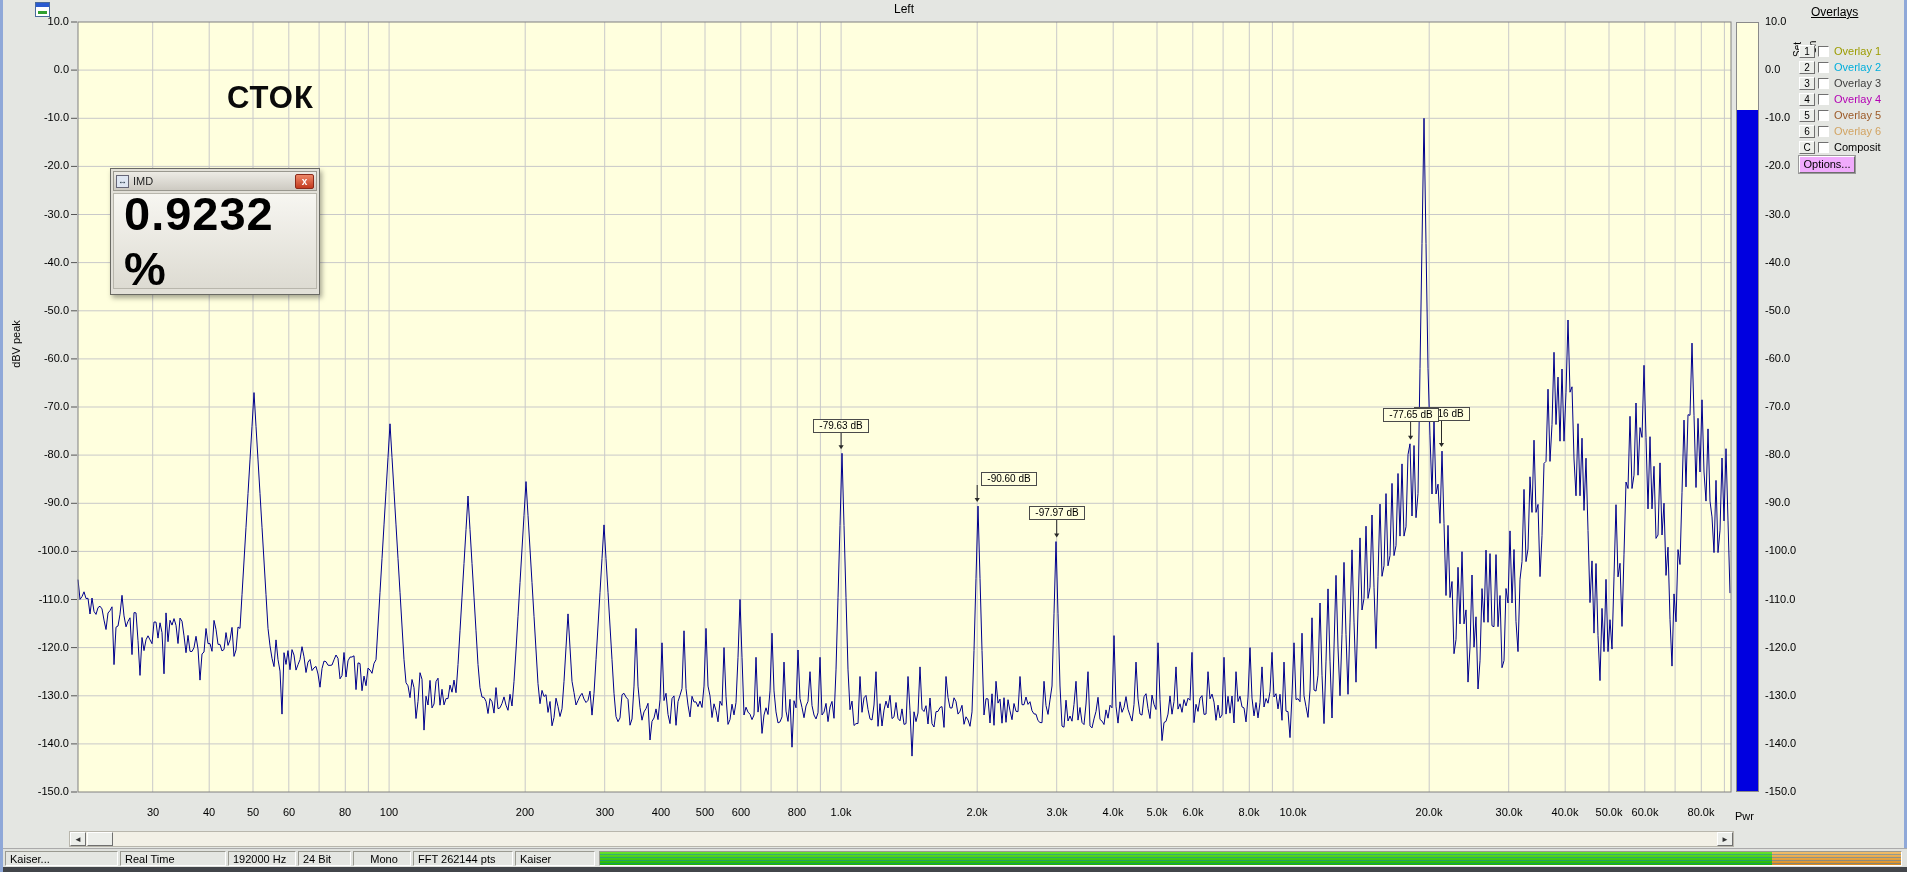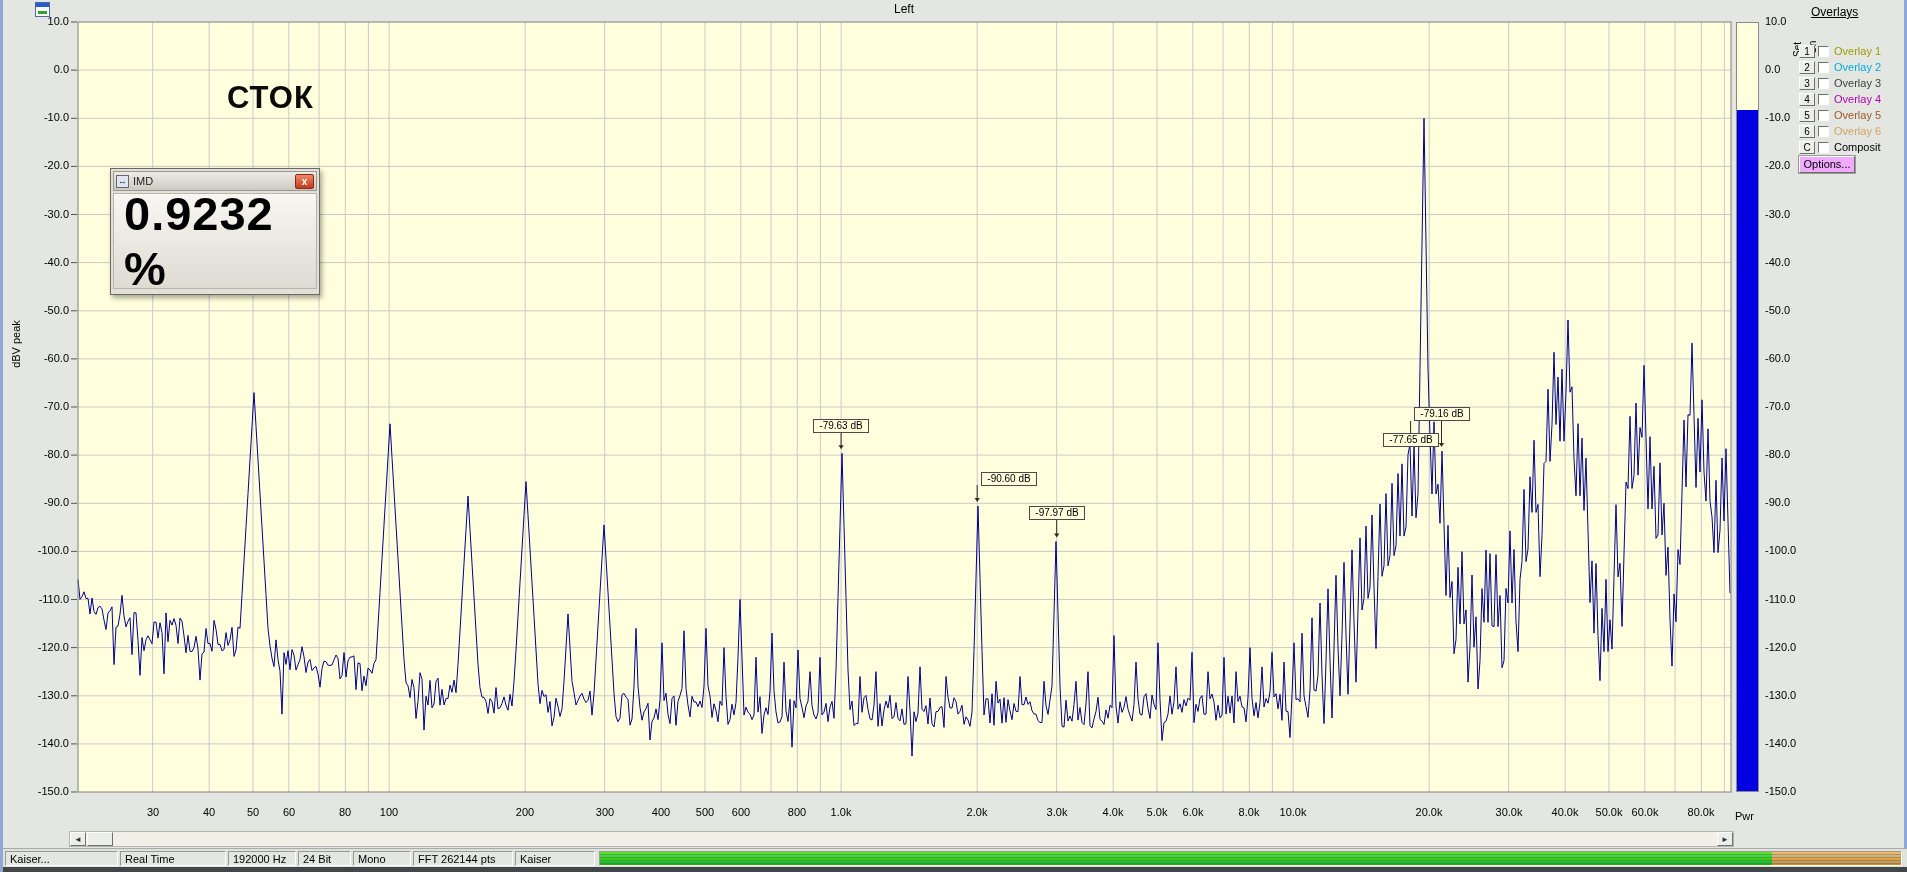--- a/index.html
+++ b/index.html
@@ -225,21 +225,21 @@
       <div class="xlab" style="left: 1506px; top: 806px;">30.0k</div>
       <div class="xlab" style="left: 1562px; top: 806px;">40.0k</div>
       <div class="xlab" style="left: 1606px; top: 806px;">50.0k</div>
       <div class="xlab" style="left: 1642px; top: 806px;">60.0k</div>
       <div class="xlab" style="left: 1698px; top: 806px;">80.0k</div>
     </div>
 
   <div id="annotation-stock">СТОК</div>
   <div id="markers-layer">
       <div class="marker-box" style="left: 1411px; top: 407px;">-79.16 dB</div>
-      <div class="marker-box" style="left: 1380px; top: 408px; margin-top: 25px;">-77.65 dB</div>
+      <div class="marker-box" style="left: 1380px; top: 408px;">-77.65 dB</div>
       <div class="marker-box" style="left: 810px; top: 419px;">-79.63 dB</div>
       <div class="marker-box" style="left: 946px; top: 472px; margin-left: 32px;">-90.60 dB</div>
       <div class="marker-box" style="left: 1026px; top: 506px;">-97.97 dB</div>
     </div>
 
   <div id="imd-window">
     <div id="imd-titlebar">
       <span id="imd-window-icon">↔</span>
       <span id="imd-title">IMD</span>
       <span id="imd-close">x</span>
@@ -307,19 +307,19 @@
 
   <div id="statusbar">
     <div id="status-meter" style="left: 596px; width: 1303px;">
       <div id="status-meter-green" style="width: 90.1%;"></div>
       <div id="status-meter-orange" style="width: 9.9%;"></div>
     </div>
   <div class="status-seg" style="left: 2px; width: 113px;">Kaiser...</div>
       <div class="status-seg" style="left: 117px; width: 106px;">Real Time</div>
       <div class="status-seg" style="left: 225px; width: 68px;">192000 Hz</div>
       <div class="status-seg" style="left: 295px; width: 53px;">24 Bit</div>
-      <div class="status-seg" style="left: 350px; width: 58px;">Mono</div>
+      <div class="status-seg" style="left: 350px; width: 58px; text-align: center;">Mono</div>
       <div class="status-seg" style="left: 410px; width: 100px;">FFT 262144 pts</div>
       <div class="status-seg" style="left: 512px; width: 80px;">Kaiser</div>
     </div>
 
   <div id="taskbar-strip"></div>
 </div>
 
 </body></html>

